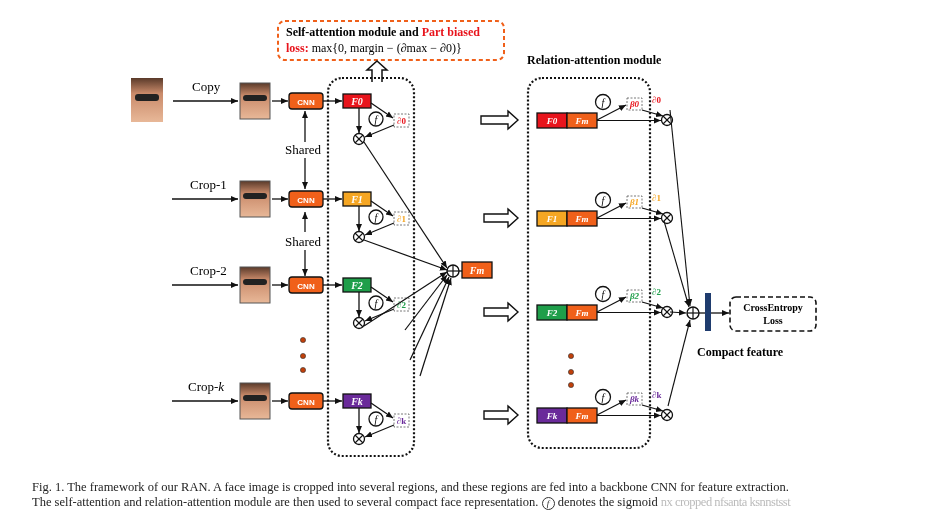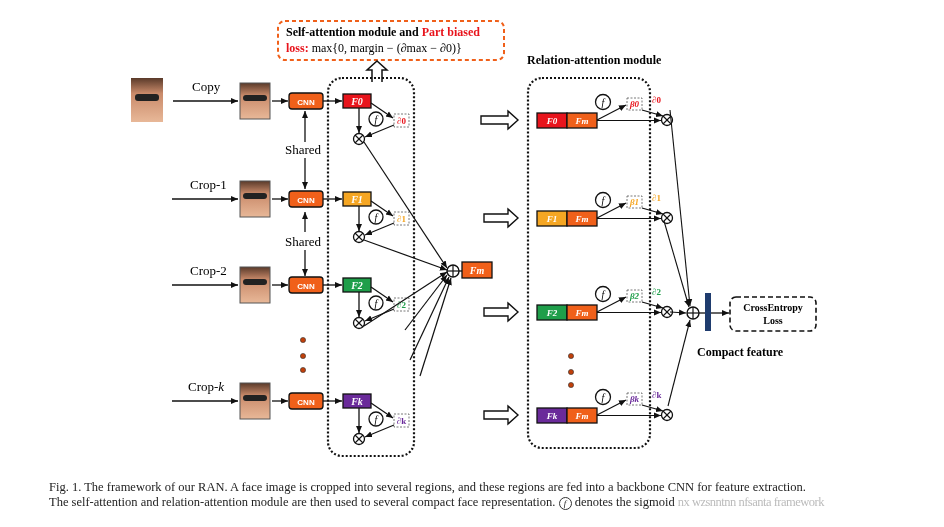--- a/index.html
+++ b/index.html
@@ -1,18 +1,18 @@
 <!DOCTYPE html>
 <html><head>
 <meta charset="utf-8">
 <style>
   html,body{margin:0;padding:0;background:#fff;}
   body{width:944px;height:527px;position:relative;overflow:hidden;font-family:"Liberation Serif","DejaVu Serif",serif;}
   #diagram{position:absolute;left:0;top:0;}
-  .caption{position:absolute;left:49px;top:480px;width:870px;font-size:12.5px;line-height:15px;color:#222;text-align:justify;}
+  .caption{position:absolute;left:32px;top:480px;width:870px;font-size:12.5px;line-height:15px;color:#222;text-align:justify;}
   .caption .line{display:block;white-space:nowrap;}
   .caption .blur{color:#bbb;filter:blur(0.6px);letter-spacing:-0.5px;}
   .sigmark{display:inline-block;width:11px;height:11px;border:1px solid #333;border-radius:50%;font-size:9px;line-height:11px;text-align:center;font-style:italic;vertical-align:middle;}
 </style>
 </head>
 <body>
 
 <svg id="diagram" width="944" height="480" viewBox="0 0 944 480">
   <defs>
     <marker id="arr" markerWidth="8" markerHeight="8" refX="7" refY="4" orient="auto" markerUnits="userSpaceOnUse">
@@ -290,14 +290,14 @@
     <text x="697" y="356" font-size="12" font-weight="bold">Compact feature</text>
     <line x1="670" y1="110" x2="690" y2="306" stroke="#111" stroke-width="1.1" marker-end="url(#arr)"></line>
     <line x1="664" y1="221" x2="689" y2="307" stroke="#111" stroke-width="1.1" marker-end="url(#arr)"></line>
     <line x1="670" y1="312" x2="686" y2="313" stroke="#111" stroke-width="1.1" marker-end="url(#arr)"></line>
     <line x1="668" y1="406" x2="690" y2="320" stroke="#111" stroke-width="1.1" marker-end="url(#arr)"></line>
   </g>
 </svg>
 
 <div class="caption">
   <span class="line">Fig. 1.   The framework of our RAN. A face image is cropped into several regions, and these regions are fed into a backbone CNN for feature extraction.</span>
-  <span class="line"><span>The self-attention and relation-attention module are then used to several compact face representation.</span> <span class="sigmark">f</span> <span>denotes the sigmoid</span> <span class="blur">nx wzsnntnn nfsanta framework</span></span>
+  <span class="line"><span>The self-attention and relation-attention module are then used to several compact face representation.</span> <span class="sigmark">f</span> <span>denotes the sigmoid</span> <span class="blur">nx cropped nfsanta ksnnstsst</span></span>
 </div>
 
 </body></html>

